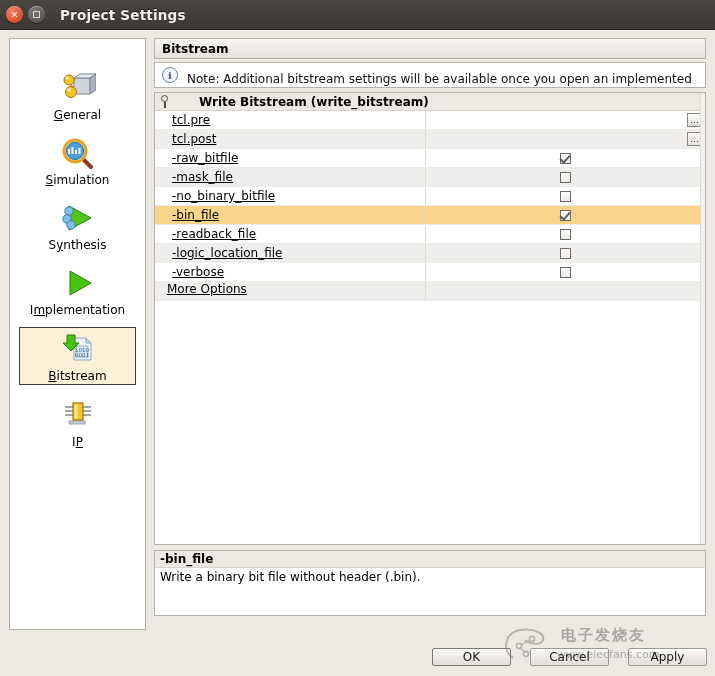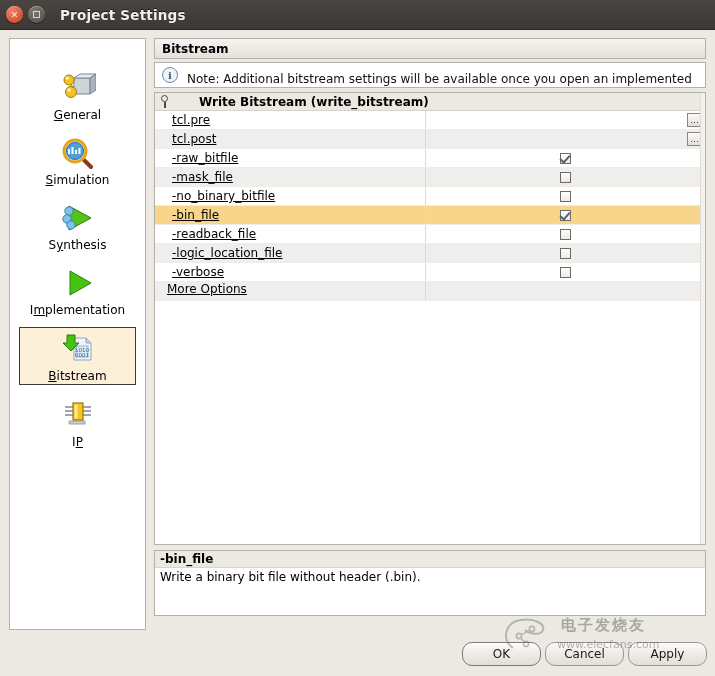--- a/index.html
+++ b/index.html
@@ -291,37 +291,37 @@
   .footer {
     position: absolute;
     left: 0; bottom: 10px;
     width: 715px;
     display: flex;
     justify-content: flex-end;
     padding-right: 8px;
     box-sizing: border-box;
   }
   .btn {
-    width: 79px; height: 24px;
-    margin-left: 4px;
+    width: 79px; height: 18px;
+    margin-left: 19px;
     background: linear-gradient(to bottom,#fcfbfa 0%, #eeebe7 50%, #e2dfda 100%);
     border: 1px solid #9a9690;
-    border-radius: 10px;
+    border-radius: 2px;
     box-sizing: border-box;
     font-size: 12px;
     display: flex; align-items: center; justify-content: center;
     color: #1a1a1a;
     box-shadow: inset 0 1px 0 #ffffff;
   }
   .btn.ok { border-color: #7d7974; }
 
   
   .watermark {
     position: absolute;
-    right: 6px; bottom: 12px;
+    right: 6px; bottom: 2px;
     width: 210px; height: 52px;
     pointer-events: none;
     opacity: 0.42;
     color: #4b4b4b;
     font-family: "DejaVu Sans", sans-serif;
     text-decoration: underline;
   }
   .wm-cn {
     position: absolute;
     left: 62px; top: 4px;

